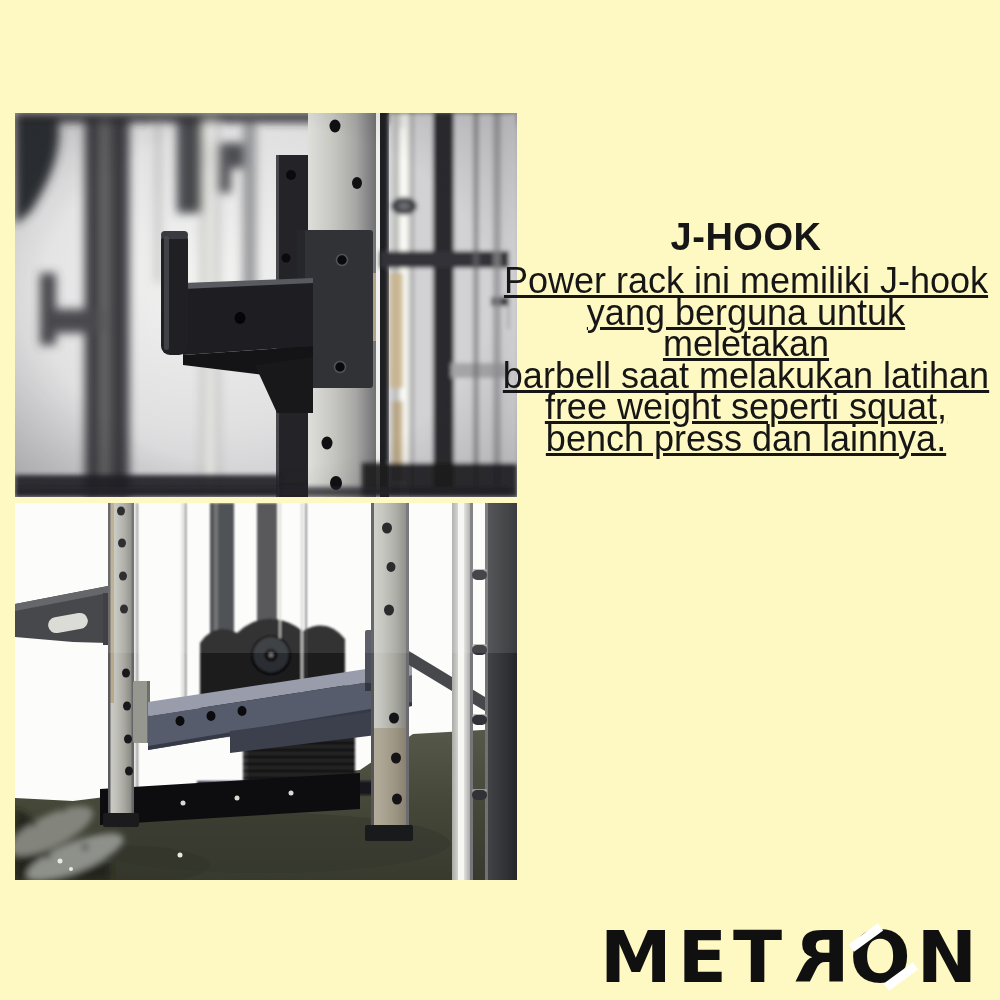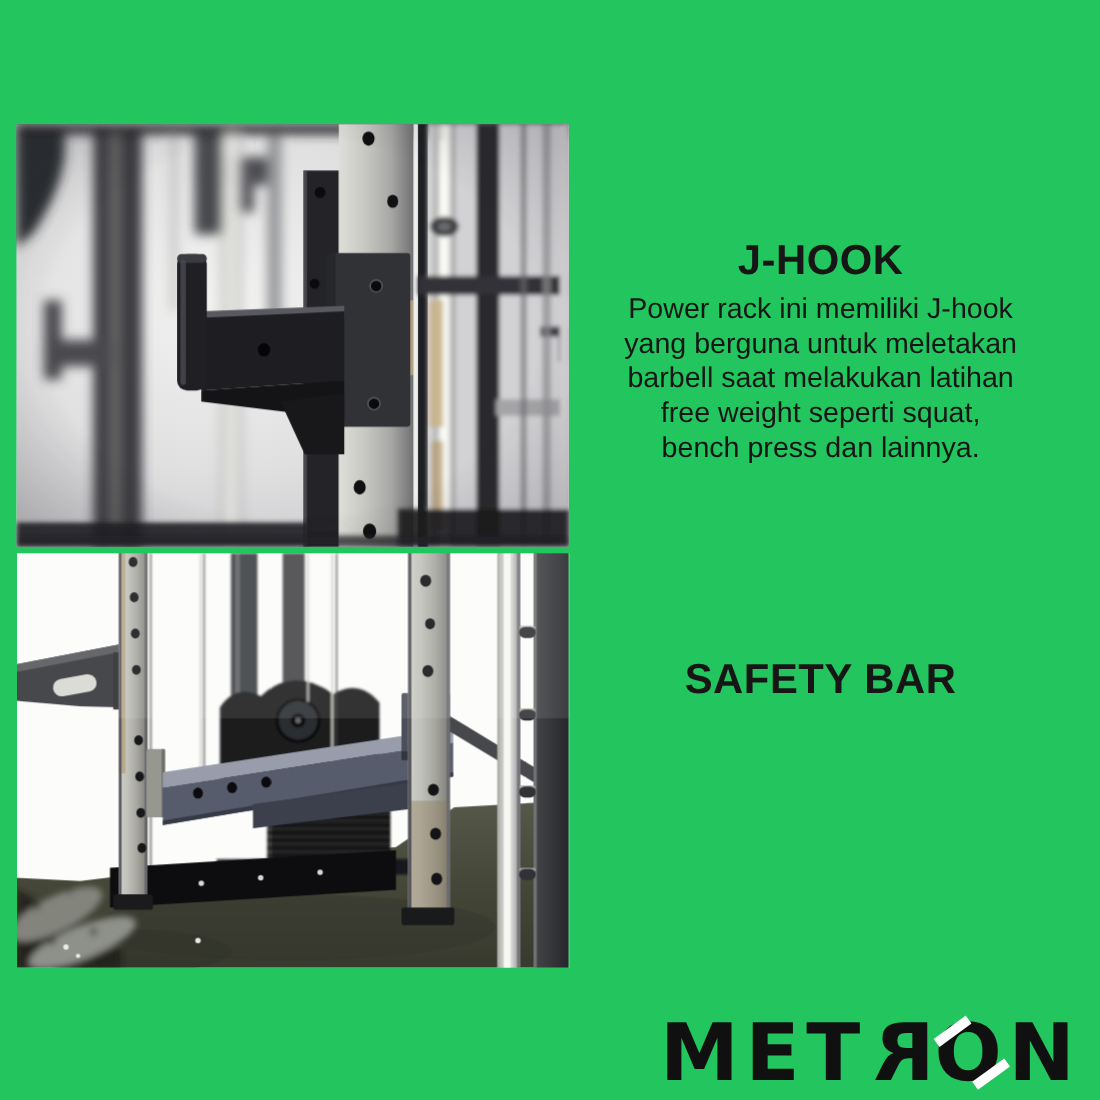--- a/index.html
+++ b/index.html
@@ -1,28 +1,28 @@
 <!DOCTYPE html>
 <html><head>
 <meta charset="utf-8">
 <style>
   html,body { margin:0; padding:0; }
   body { width:1000px; height:1000px; background:#ffffff; font-family:"Liberation Sans",sans-serif; }
-  .canvas { position:absolute; left:0; top:0; width:1000px; height:1000px; background:#22c55e; overflow:hidden; }
+  .canvas { position:absolute; left:0; top:0; width:1000px; height:1000px; background:#fef9c3; overflow:hidden; }
 
   .photo { position:absolute; overflow:hidden; background:#d8d8da; }
   .photo svg { display:block; width:100%; height:100%; }
   #photo-jhook  { left:15px; top:113px; width:502px; height:384px; }
   #photo-safety { left:15px; top:503px; width:502px; height:377px; }
 
   .copy { position:absolute; left:500px; width:492px; text-align:center; color:#161616; }
   #copy-jhook  { top:215px; }
   #copy-safety { top:596px; }
   .copy h2 { margin:0; font-size:38px; line-height:44px; font-weight:bold; letter-spacing:0.5px; }
-  .copy p  { margin:6px 0 0 0; font-size:26px; line-height:31.5px; white-space:pre-line; }
+  .copy p  { margin:6px 0 0 0; font-size:36px; line-height:31.5px; white-space:pre-line;text-decoration:underline; }
 
   .brand { position:absolute; top:921px; right:17px; font-family:"DejaVu Sans",sans-serif;
            font-weight:bold; font-size:72px; line-height:1; letter-spacing:6px; color:#101010; }
   .brand span { display:inline-block; position:relative; }
   .brand .flip { transform:scaleX(-1); }
   .brand .o-cut::before, .brand .o-cut::after {
       content:""; position:absolute; width:36px; height:9px; background:#ffffff;
       transform:rotate(-36deg); }
   .brand .o-cut::before { left:-2px; top:12px; }
   .brand .o-cut::after  { right:-2px; bottom:12px; }
@@ -294,20 +294,19 @@
       </g>
       <circle cx="45" cy="358" r="2.5" fill="#eaeae4"></circle>
         <circle cx="56" cy="366" r="2" fill="#eaeae4"></circle>
       <circle cx="165" cy="352" r="2.5" fill="#eaeae4"></circle>
 
       <rect x="0" y="0" width="502" height="150" fill="#ffffff" opacity="0.1"></rect>
     </svg>
   </div>
 
   <div class="copy" id="copy-safety">
-    <h2>SAFETY BAR</h2>
   </div>
 
   <div class="brand" aria-label="METRON">
     <span>M</span><span>E</span><span>T</span><span class="flip">R</span><span class="o-cut">O</span><span>N</span>
   </div>
 
 </div>
 
 </body></html>

